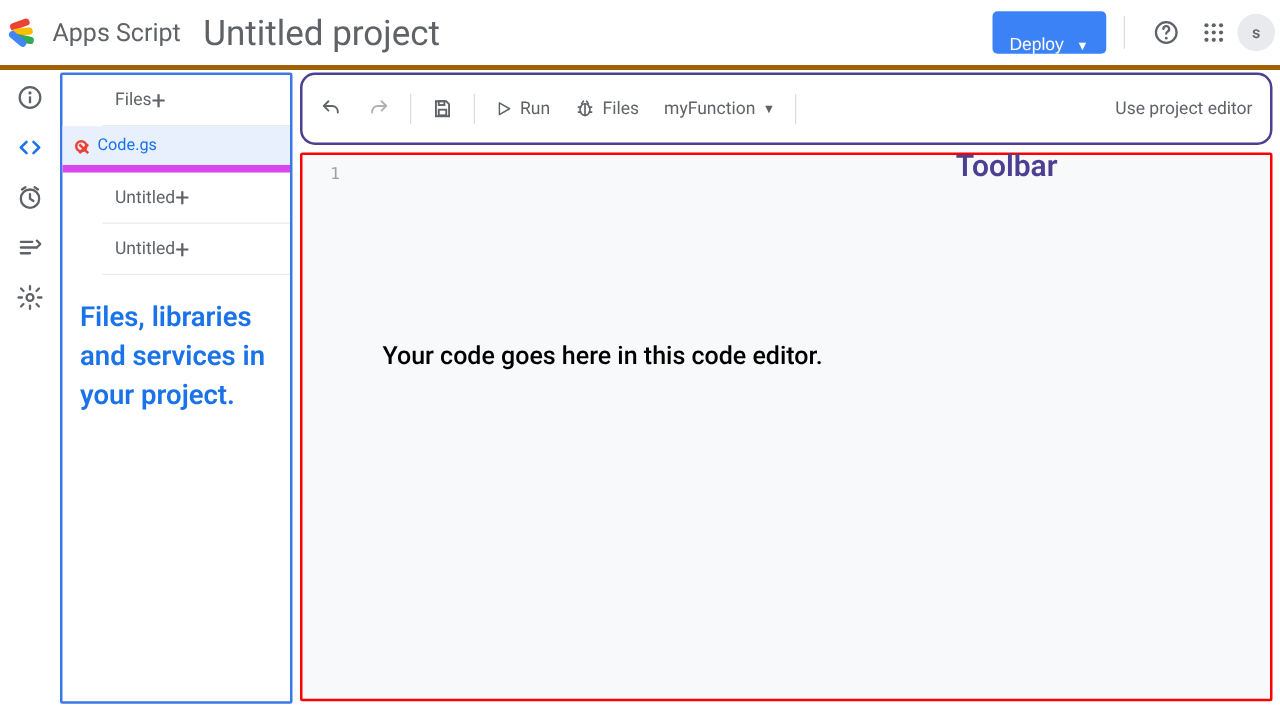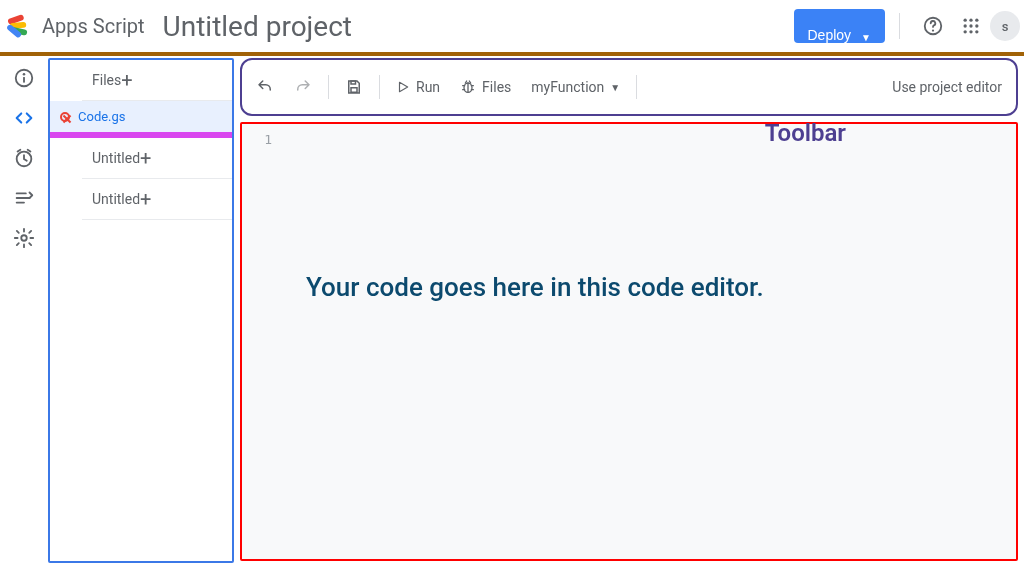--- a/index.html
+++ b/index.html
@@ -99,21 +99,21 @@
     flex: 1; border: 2px solid #ff0000; border-radius: 2px;
     margin-top: 6px; background: #f8f9fa;
     display: flex; overflow: hidden;
   }
   .gutter {
     width: 40px; color: #9aa0a6; font-family: Menlo, Consolas, monospace;
     font-size: 13px; text-align: right; padding: 8px 10px 0 0;
   }
   .editor-body { flex: 1; position: relative; }
   .editor-annotation {
-    color: #0c4a6e; font-size: 26px; font-weight: 500;
+    color: #000000; font-size: 20px; font-weight: 500;
     position: absolute; top: 148px; left: 24px;
   }
 
   svg { display: block; }
 </style>
 </head>
 <body>
 
 <div class="header">
   <span class="logo">
@@ -201,20 +201,21 @@
       <span>Code.gs</span>
     </div>
     <div class="panel-row">
       <span>Untitled</span>
       <span class="plus">+</span>
     </div>
     <div class="panel-row">
       <span>Untitled</span>
       <span class="plus">+</span>
     </div>
+    <div class="sidebar-annotation">Files, libraries and services in your project.</div>
   </div>
 
   <div class="main-col">
 
     <div class="toolbar">
       <span class="tb-btn">
         <svg width="18" height="18" viewBox="0 0 24 24">
             <path d="M9 14l-5-5 5-5M4 9h9a6 6 0 0 1 6 6v1" fill="none" stroke="#5f6368" stroke-width="2" stroke-linecap="round" stroke-linejoin="round"></path>
           </svg>
       </span>

